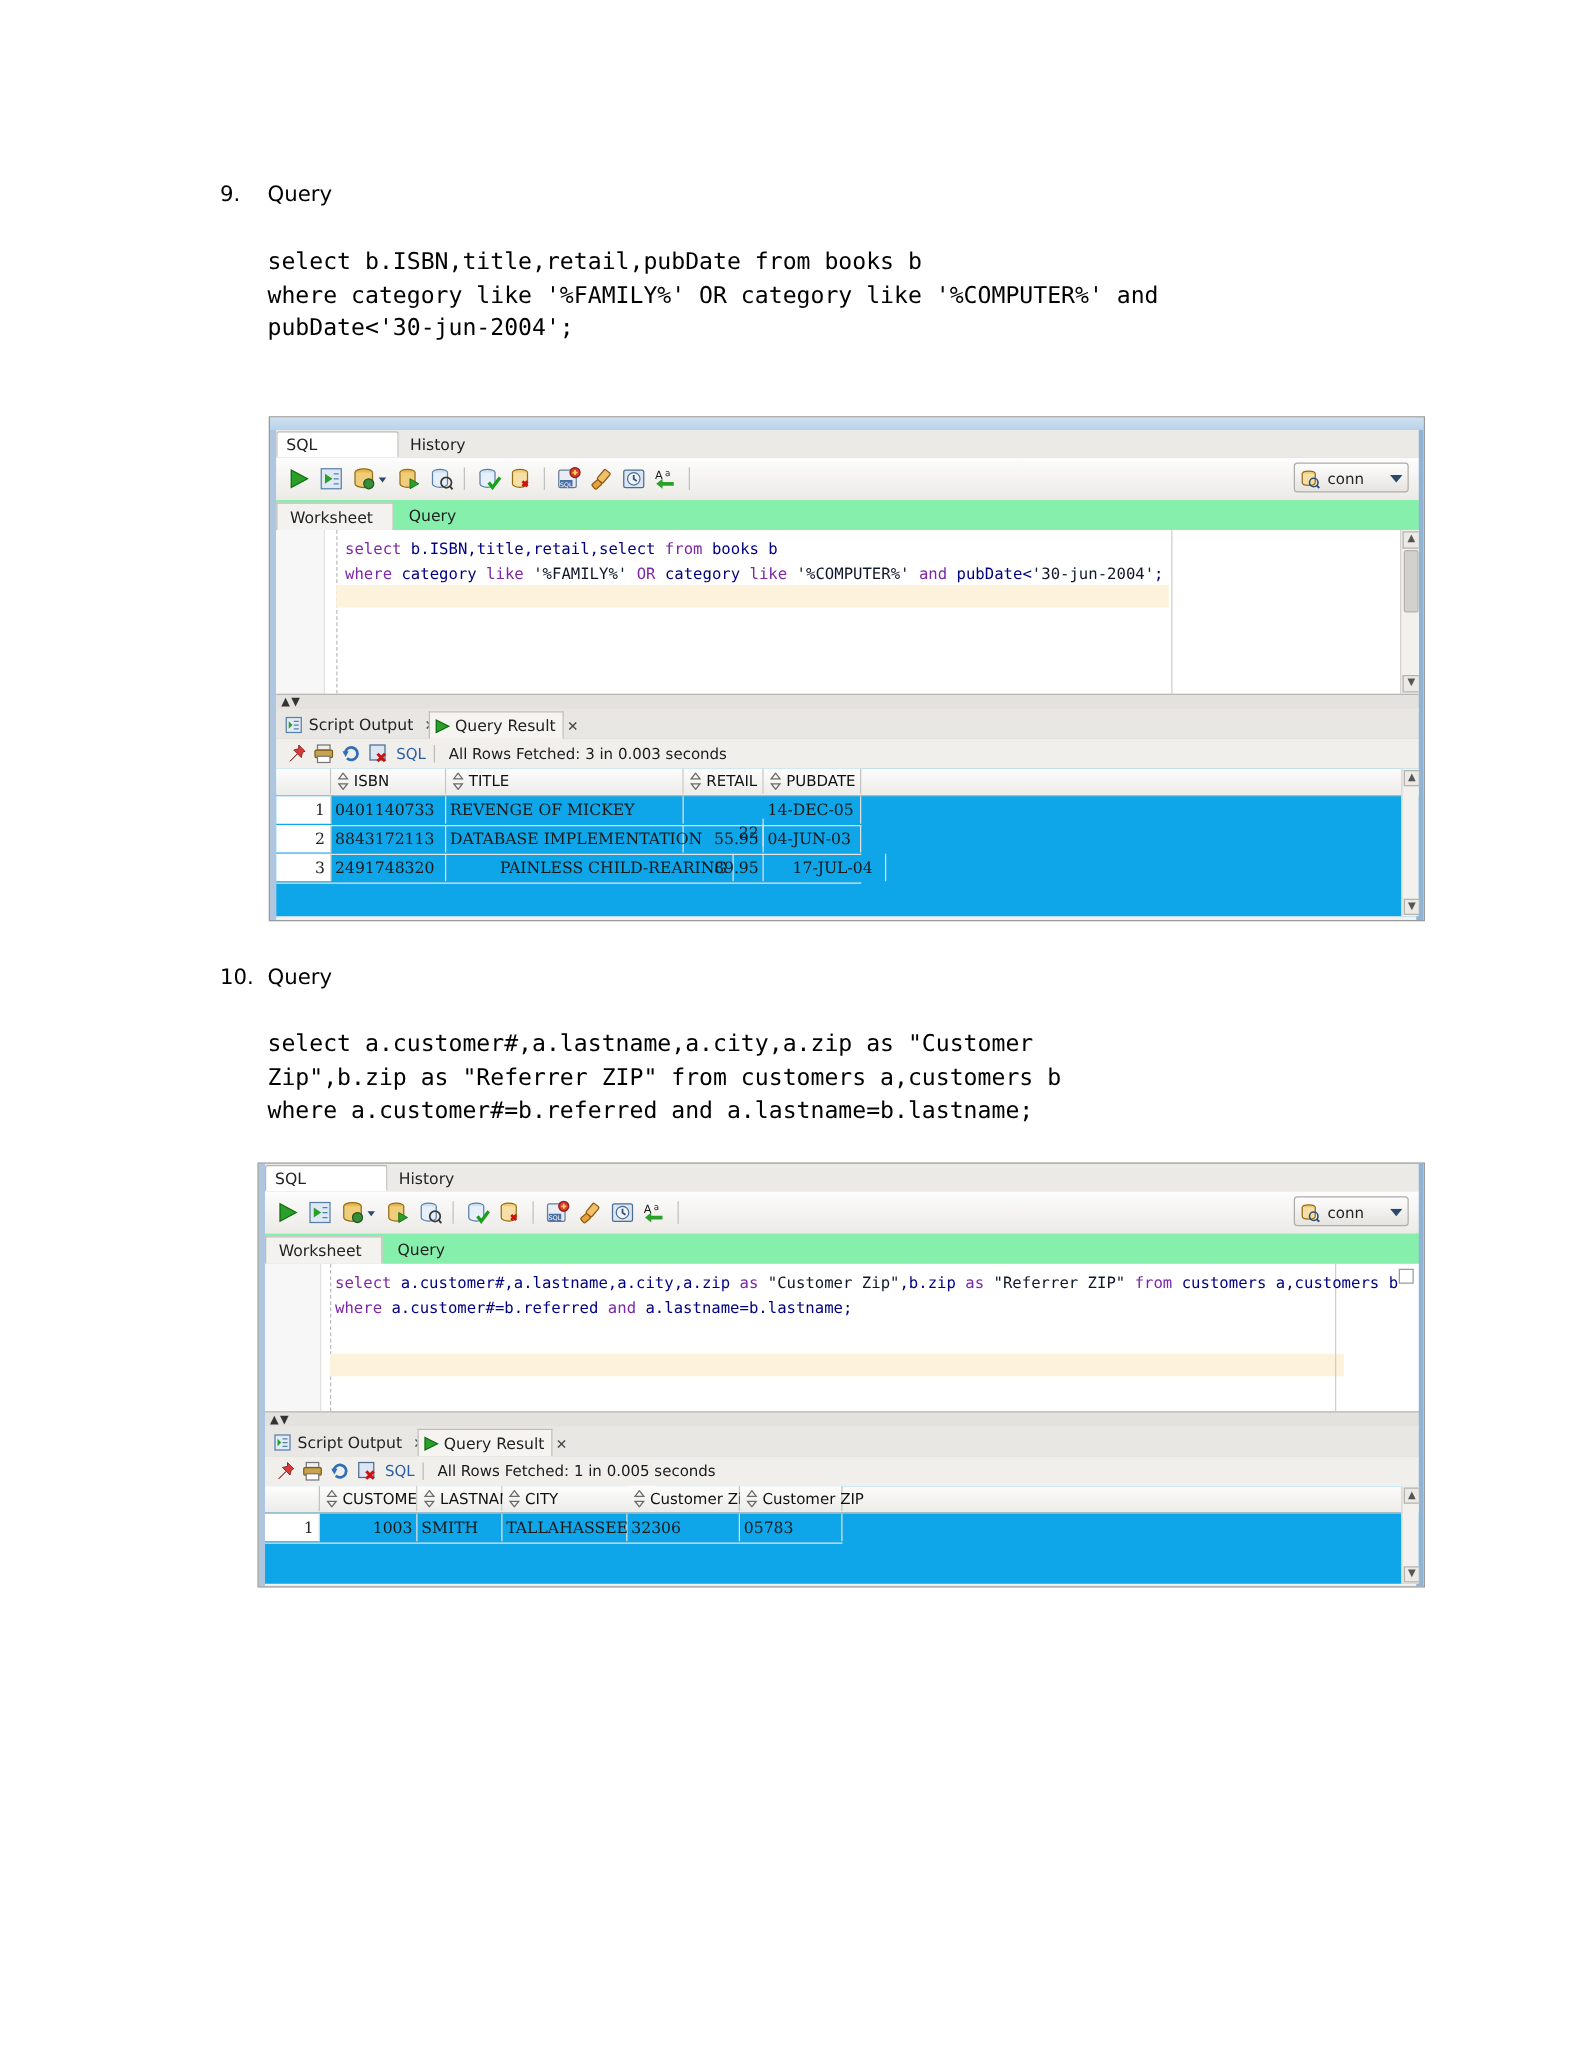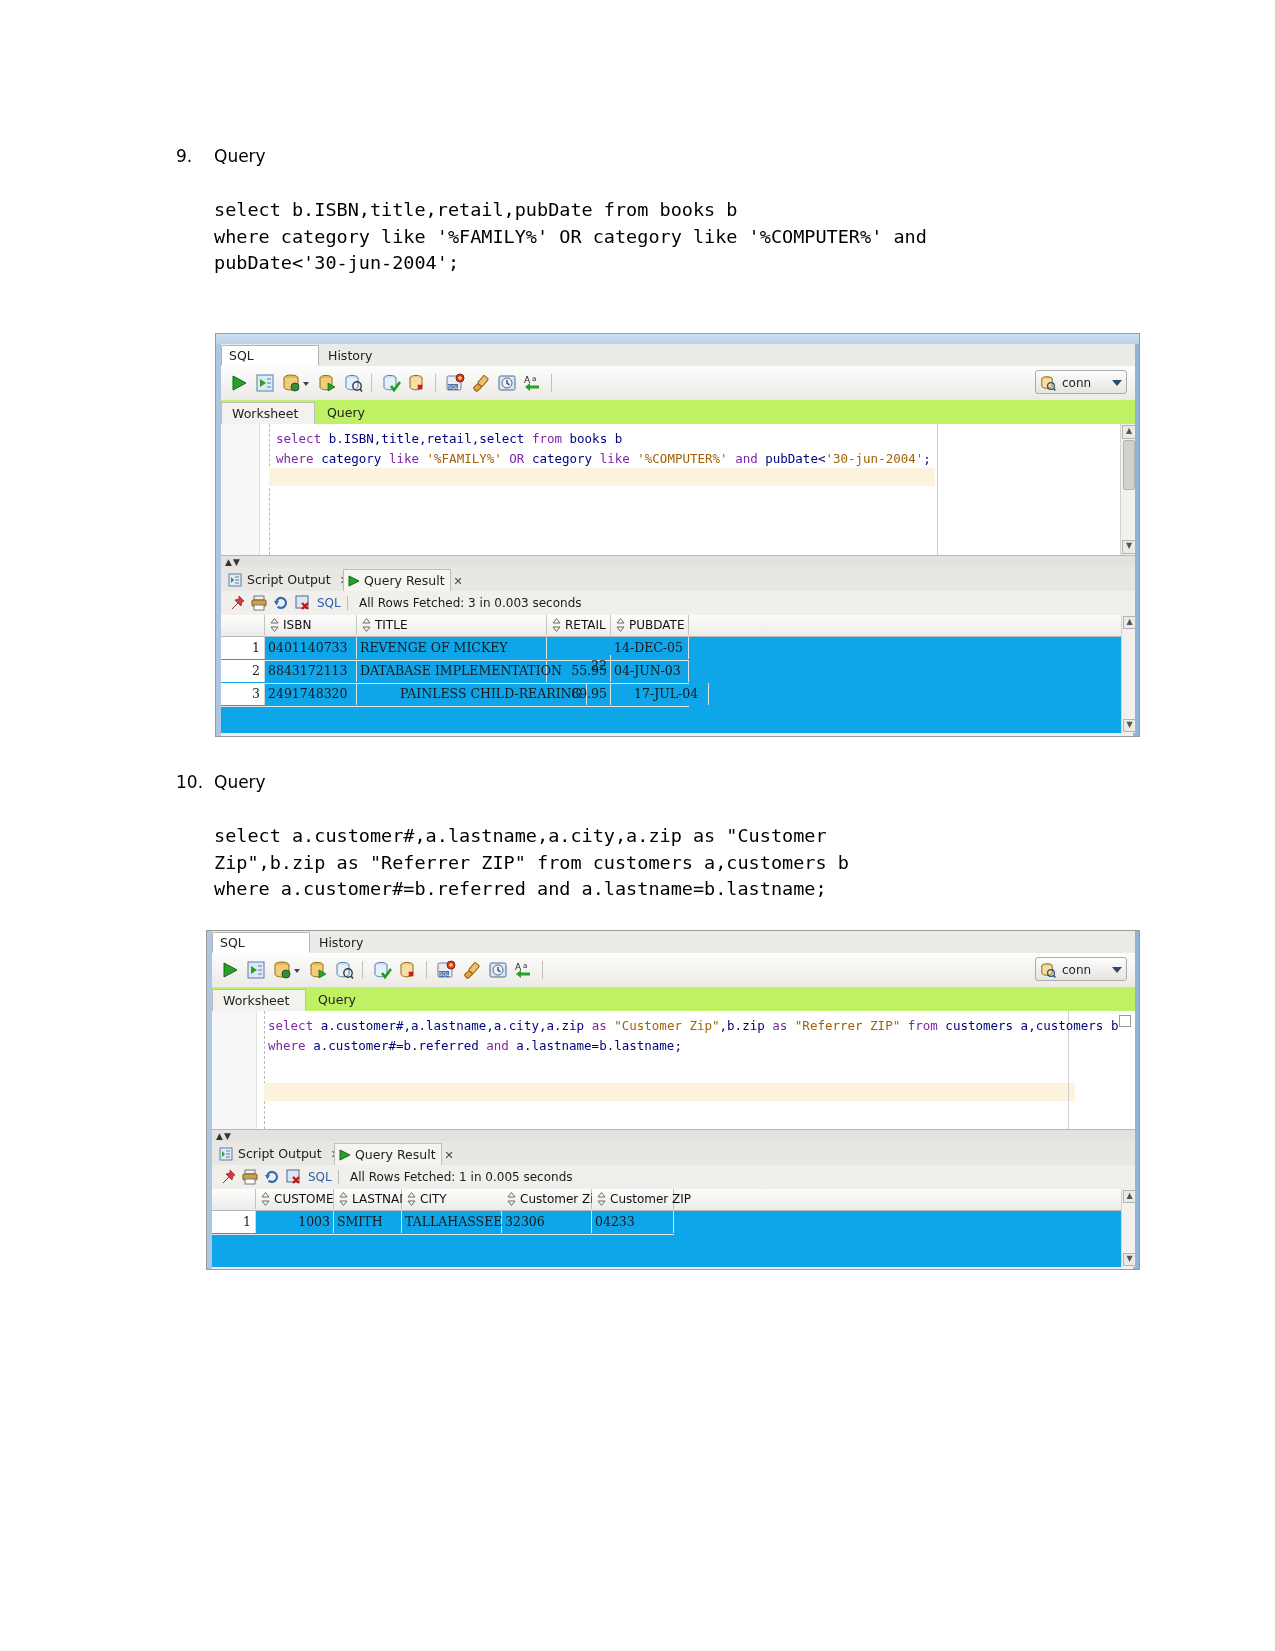--- a/index.html
+++ b/index.html
@@ -55,41 +55,41 @@
 
   .conn-box{
     position:absolute;top:4px;height:24px;
     background:linear-gradient(#fdfdfd,#e6e4e0);
     border:1px solid #aeaca8;border-radius:3px;
     font-size:12px;line-height:24px;color:#222;padding-left:26px;padding-right:18px;
     font-family:"DejaVu Sans",sans-serif;box-sizing:border-box;
   }
 
   .wsheetbar{
-    position:relative;height:24px;background:#bef264;
+    position:relative;height:24px;background:#86efac;
     border-bottom:1px solid #bfbdb9;
   }
   .wtab{
     position:absolute;top:2px;height:22px;line-height:22px;font-size:12.5px;
     color:#222;padding:0 10px;box-sizing:border-box;font-family:"DejaVu Sans",sans-serif;
   }
   .wtab.active{background:#f4f2ee;border:1px solid #bfbdb9;border-bottom:none;}
 
   .editor{
     position:relative;background:#ffffff;overflow:hidden;
   }
   .gutter{position:absolute;left:0;top:0;bottom:0;width:30px;background:#f7f7f7;border-right:1px solid #e2e2e2;}
   .gutter2{position:absolute;top:0;bottom:0;width:1px;border-left:1px dashed #bbb;}
   .ed-line{
     position:absolute;white-space:pre;
     font-family:"DejaVu Sans Mono","Liberation Mono",monospace;
     font-size:12.5px;color:#000080;
   }
   .kw{color:#7d26a6;}
-  .str{color:#a16207;}
+  .str{color:#0f172a;}
   .plain{color:#000080;}
   .curline{position:absolute;left:0;right:0;height:18px;background:#fdf3dd;}
   .rmargin{position:absolute;top:0;bottom:0;width:1px;background:#cfcfcf;}
   .vscroll{
     position:absolute;right:0;top:0;bottom:0;width:14px;background:#f3f1ed;border-left:1px solid #d5d3cf;
   }
   .vthumb{position:absolute;left:2px;width:10px;background:#d3d1cd;border:1px solid #b5b3af;border-radius:2px;}
   .arrbtn{position:absolute;left:1px;width:12px;height:12px;background:#eceae6;border:1px solid #b5b3af;font-size:8px;text-align:center;line-height:10px;color:#555;}
 
   .splitter{
@@ -563,18 +563,18 @@
       <div class="gridscroll">
         <div class="arrbtn" style="top:1px;width:11px;height:11px;">▲</div>
         <div class="arrbtn" style="bottom:1px;width:11px;height:11px;">▼</div>
       </div>
     <div class="grow" style="top: 22px; width: 462px;">
           <div class="gnum" style="width: 44px;">1</div>
           <div class="gc num" style="left: 44px; width: 78px;">1003</div>
           <div class="gc" style="left: 122px; width: 68px;">SMITH</div>
           <div class="gc" style="left: 190px; width: 100px;">TALLAHASSEE</div>
           <div class="gc" style="left: 290px; width: 90px;">32306</div>
-          <div class="gc" style="left: 380px; width: 82px;">04233</div>
+          <div class="gc" style="left: 380px; width: 82px;">05783</div>
         </div>
       </div>
   </div>
 
 </div>
 
 </body></html>

